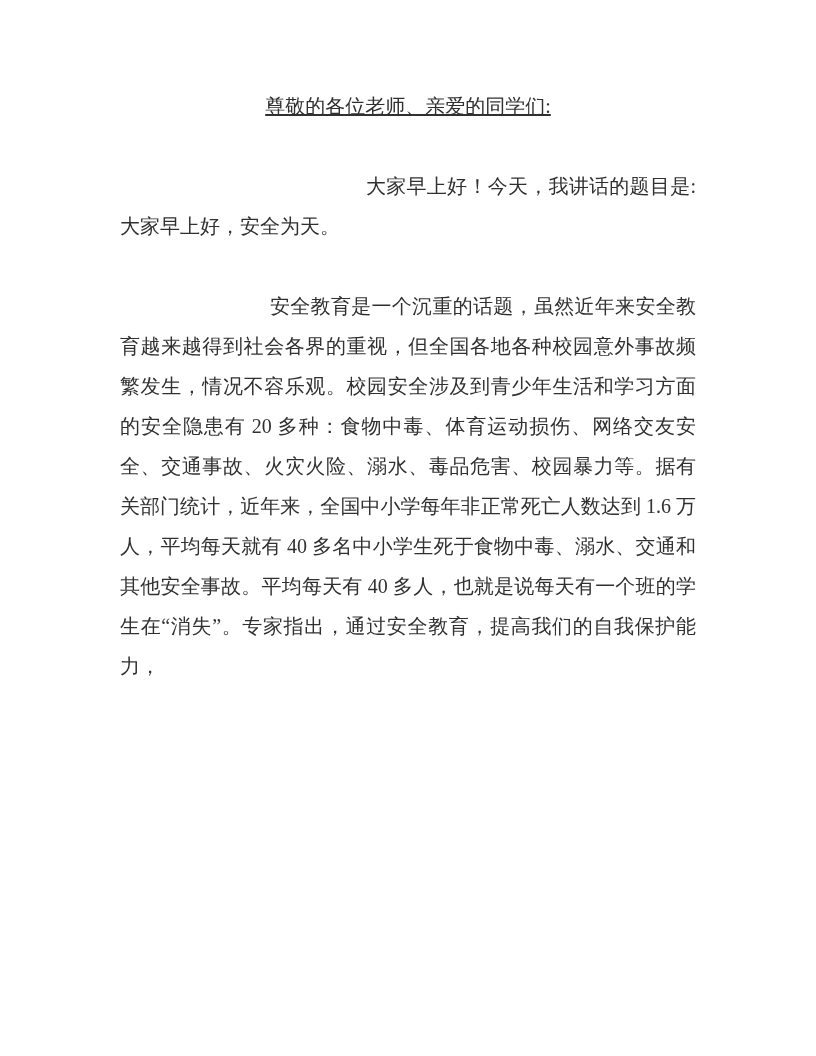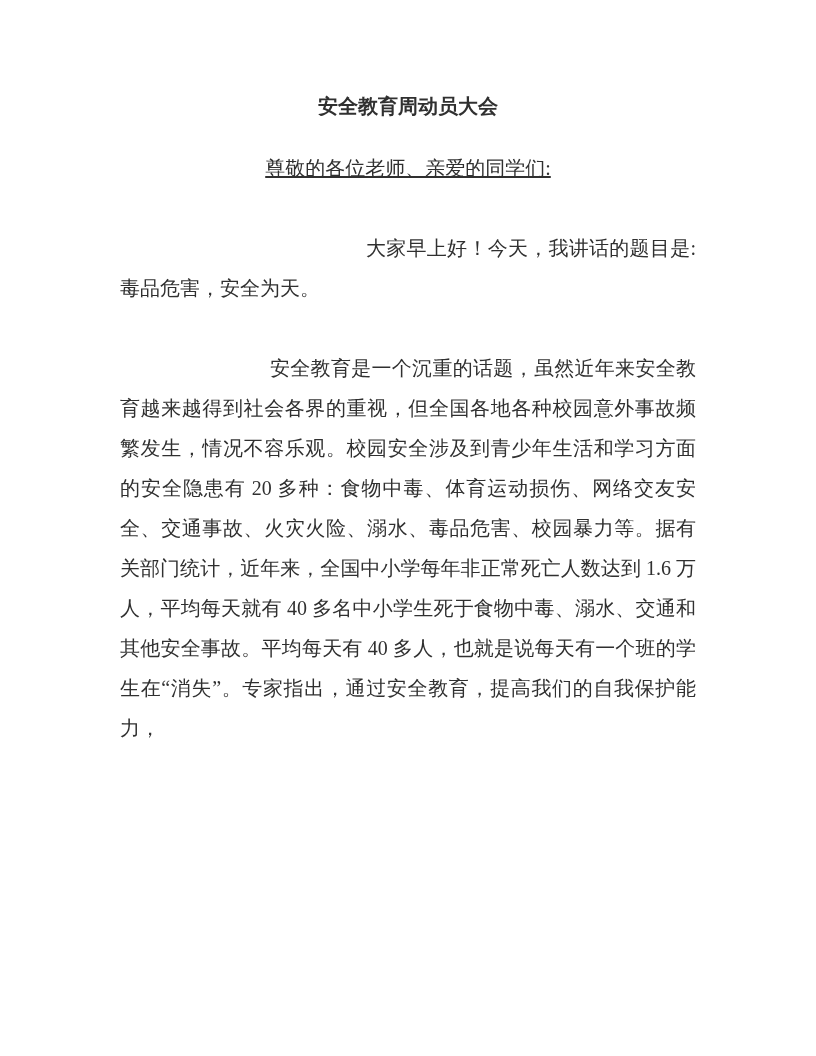--- a/index.html
+++ b/index.html
@@ -45,21 +45,20 @@
     text-indent: 246px;
   }
   .indent-body {
     text-indent: 150px;
   }
 </style>
 </head>
 <body>
 
 <div class="page">
-  <h1 class="doc-title">安全教育周动员大会</h1>
 
   <p class="para salutation">尊敬的各位老师、亲爱的同学们:</p>
 
-  <p class="para indent-opening">大家早上好！今天，我讲话的题目是:毒品危害，安全为天。</p>
+  <p class="para indent-opening">大家早上好！今天，我讲话的题目是:大家早上好，安全为天。</p>
 
 
   <p class="para indent-body">安全教育是一个沉重的话题，虽然近年来安全教育越来越得到社会各界的重视，但全国各地各种校园意外事故频繁发生，情况不容乐观。校园安全涉及到青少年生活和学习方面的安全隐患有 20 多种：食物中毒、体育运动损伤、网络交友安全、交通事故、火灾火险、溺水、毒品危害、校园暴力等。据有关部门统计，近年来，全国中小学每年非正常死亡人数达到 1.6 万人，平均每天就有 40 多名中小学生死于食物中毒、溺水、交通和其他安全事故。平均每天有 40 多人，也就是说每天有一个班的学生在“消失”。专家指出，通过安全教育，提高我们的自我保护能力，</p>
 </div>
 
 </body></html>

